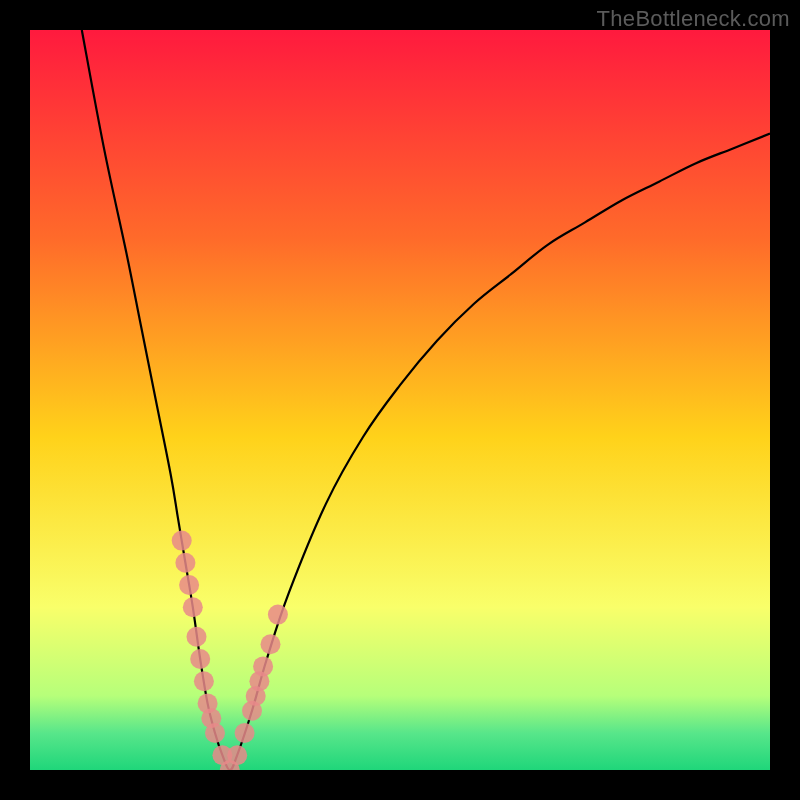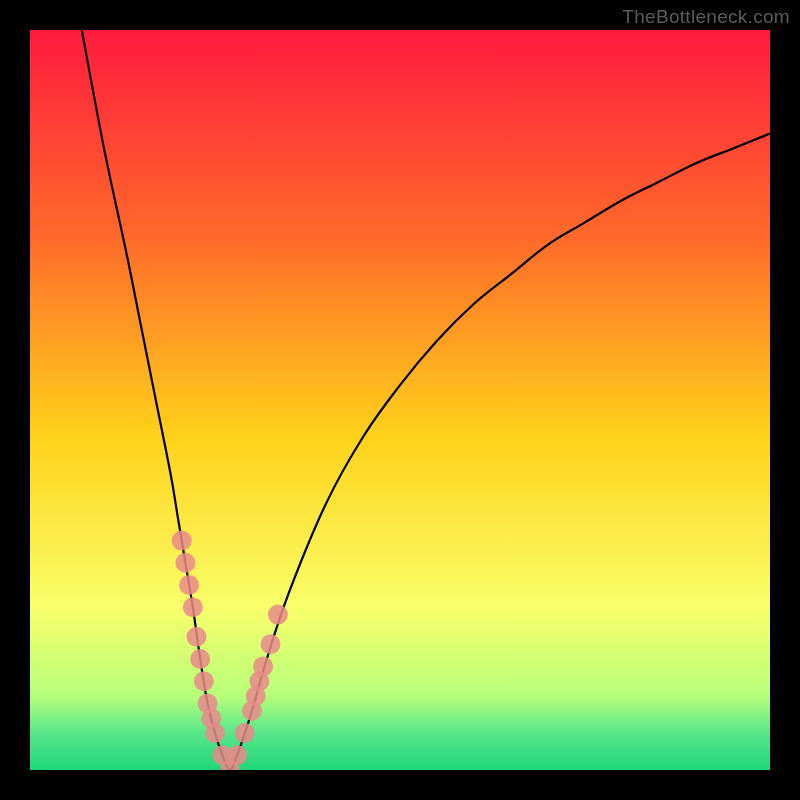--- a/index.html
+++ b/index.html
@@ -1,19 +1,19 @@
 <!DOCTYPE html>
 <html><head>
 <meta charset="utf-8">
 <style>
   * { margin: 0; padding: 0; box-sizing: border-box; }
   body { width: 800px; height: 800px; background: #000; position: relative; font-family: Arial, sans-serif; }
   .chart-container { position: absolute; left: 30px; top: 30px; width: 740px; height: 740px; }
   .gradient-bg { position: absolute; left: 0; top: 0; width: 100%; height: 100%; }
-  .watermark { position: absolute; top: 6px; right: 10px; color: #5b5b5b; font-size: 19px; font-weight: 500; letter-spacing: 0.3px; z-index: 10; }
+  .watermark { position: absolute; top: 6px; right: 10px; color: #5b5b5b; font-size: 22px; font-weight: 500; letter-spacing: 0.3px; z-index: 10; }
   svg.overlay { position: absolute; left: 30px; top: 30px; width: 740px; height: 740px; z-index: 5; }
 </style>
 </head>
 <body>
 
 <div class="chart-container">
   <svg class="gradient-bg" viewBox="0 0 740 740" preserveAspectRatio="none">
     <defs>
       <linearGradient id="bgGrad" x1="0" y1="0" x2="0" y2="1">
         <stop id="g0" offset="0%" stop-color="#ff1a3e"></stop>

